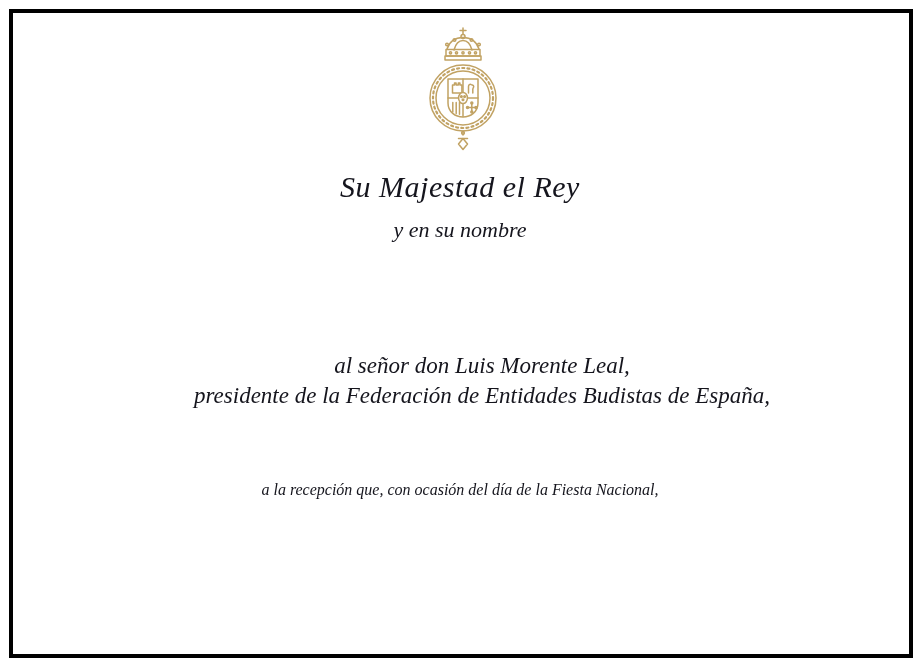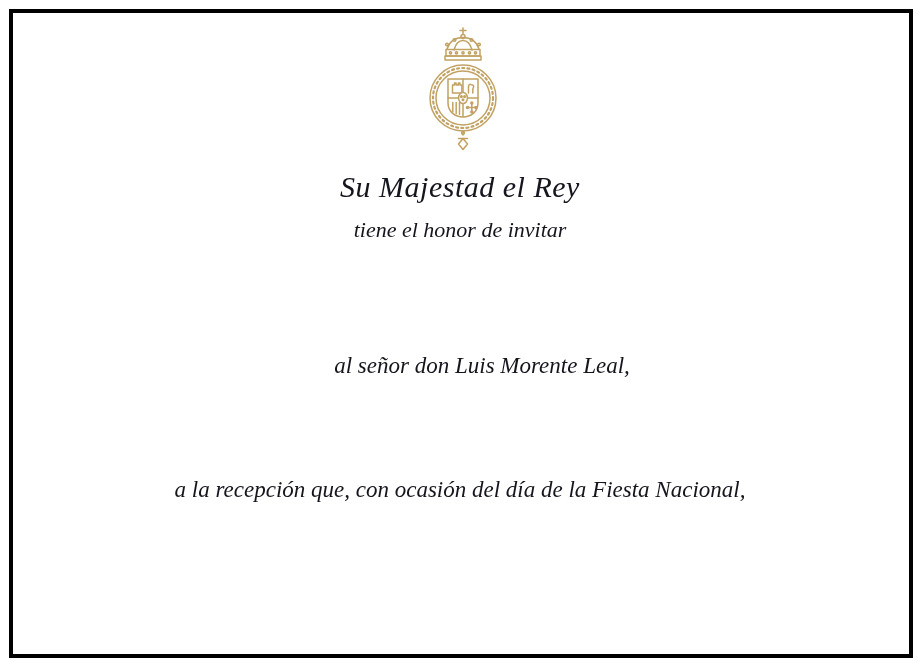--- a/index.html
+++ b/index.html
@@ -68,21 +68,21 @@
     font-size: 23px;
     line-height: 30px;
     padding-left: 44px;
   }
   .event-block {
     position: absolute;
     left: 0;
     right: 0;
     top: 475px;
     font-style: italic;
-    font-size: 23px;
+    font-size: 16px;
     line-height: 30px;
   }
 </style>
 </head>
 <body>
 
 <div class="page">
   <div class="frame"></div>
 
   <div class="content">
@@ -135,25 +135,26 @@
         <path d="M42 104 v4"></path>
         <circle cx="42" cy="106" r="1.4"></circle>
         <path d="M37.5 111.5 h9"></path>
         <path d="M42 111.5 l4.5 5.5 l-4.5 5.5 l-4.5 -5.5 z"></path>
       </g>
     </svg>
 
     <div class="title-line">Su Majestad el Rey</div>
 
     <div class="issuer-block">
-      <div>tiene el honor de invitar</div>
+      <div>y en su nombre</div>
     </div>
 
     <div class="guest-block">
       <div>al señor don Luis Morente Leal,</div>
+      <div>presidente de la Federación de Entidades Budistas de España,</div>
     </div>
 
     <div class="event-block">
       <div>a la recepción que, con ocasión del día de la Fiesta Nacional,</div>
     </div>
 
   </div>
 </div>
 
 </body></html>

